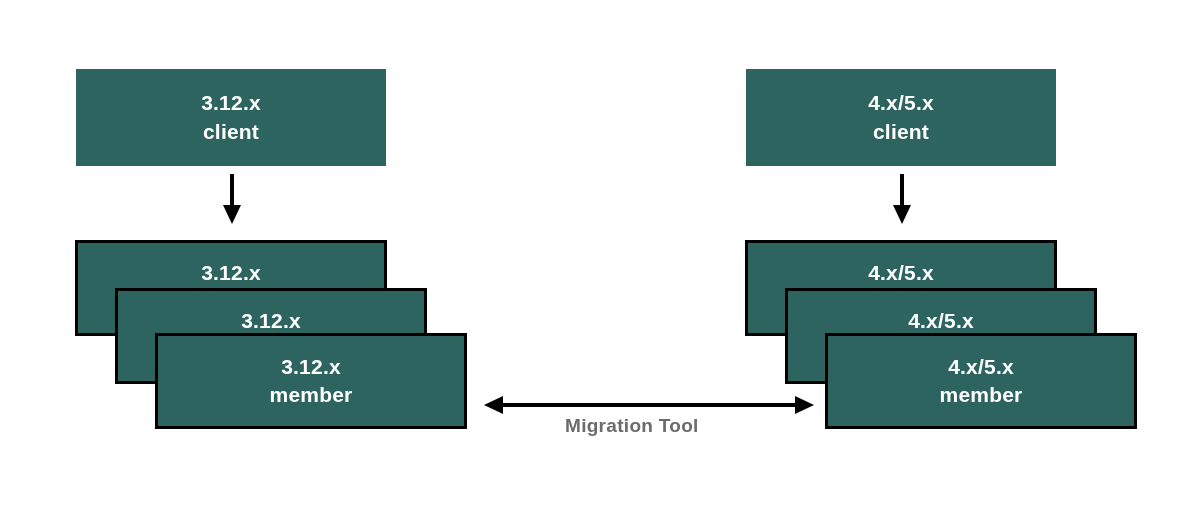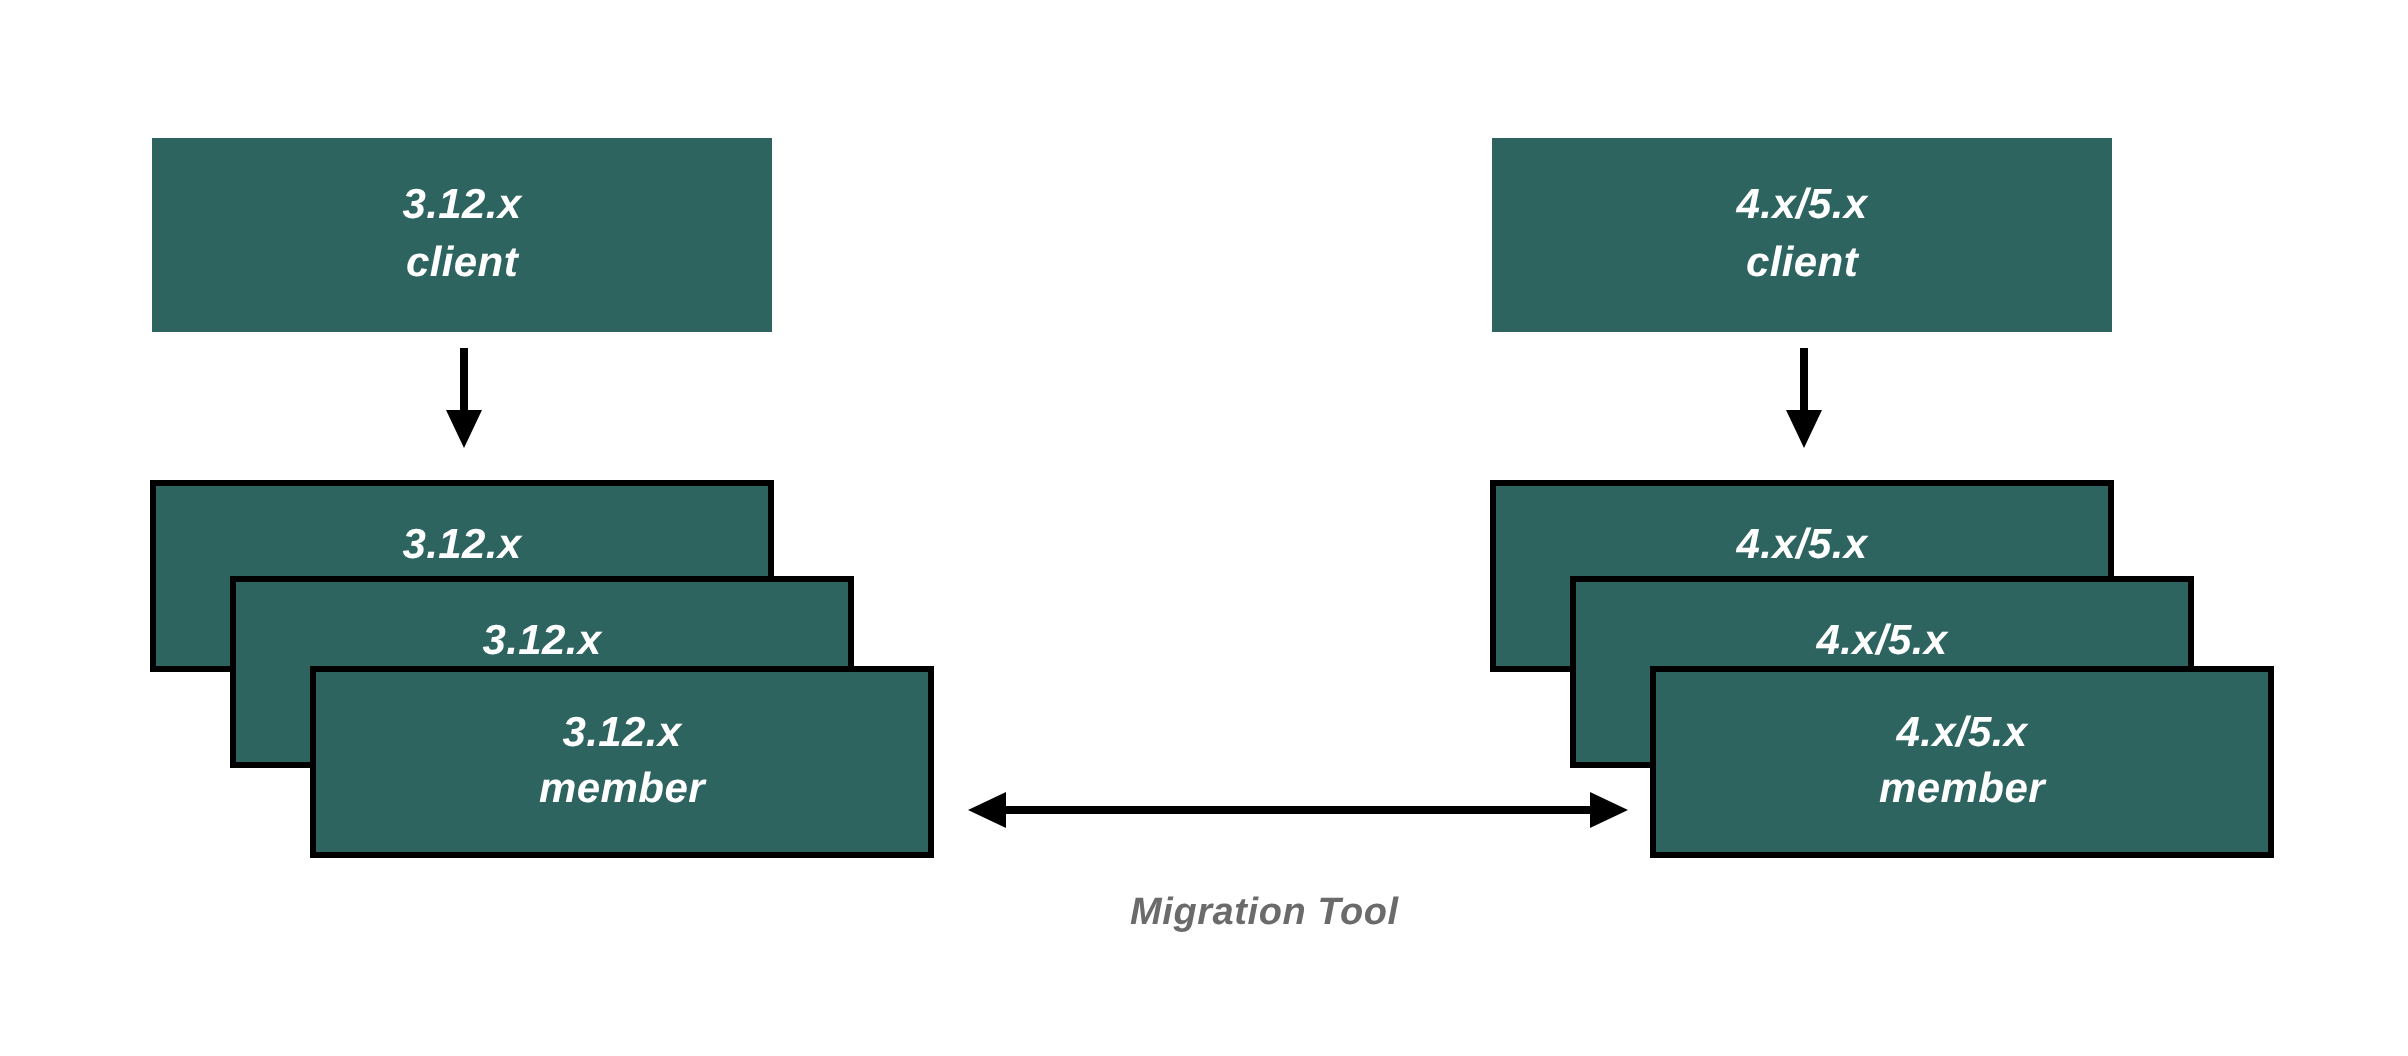--- a/index.html
+++ b/index.html
@@ -11,21 +11,20 @@
     width: 1204px;
     height: 528px;
     font-family: "Liberation Sans", sans-serif;
     overflow: hidden;
   }
   #canvas {
     position: relative;
     width: 1014px;
     height: 528px;
     background: #ffffff;
-    font-style: italic;
   }
 
   
   .node {
     position: absolute;
     box-sizing: border-box;
     background: #2d6460;
     color: #ffffff;
     display: flex;
     flex-direction: column;
@@ -151,15 +150,15 @@
     <span class="line">4.x/5.x</span>
     <span class="line">member</span>
   </div>
 
   <svg class="h-arrow" style="left:482px; top:392px;" width="334" height="26">
     <line x1="16" y1="13" x2="318" y2="13" stroke="#000000" stroke-width="4"></line>
     <polygon points="2,13 21,4 21,22" fill="#000000"></polygon>
     <polygon points="332,13 313,4 313,22" fill="#000000"></polygon>
   </svg>
 
-  <div class="migration-label" style="left:565px; top:415px;margin-top:31px;">Migration Tool</div>
+  <div class="migration-label" style="left:565px; top:415px;">Migration Tool</div>
 
 </div>
 
 </body></html>

